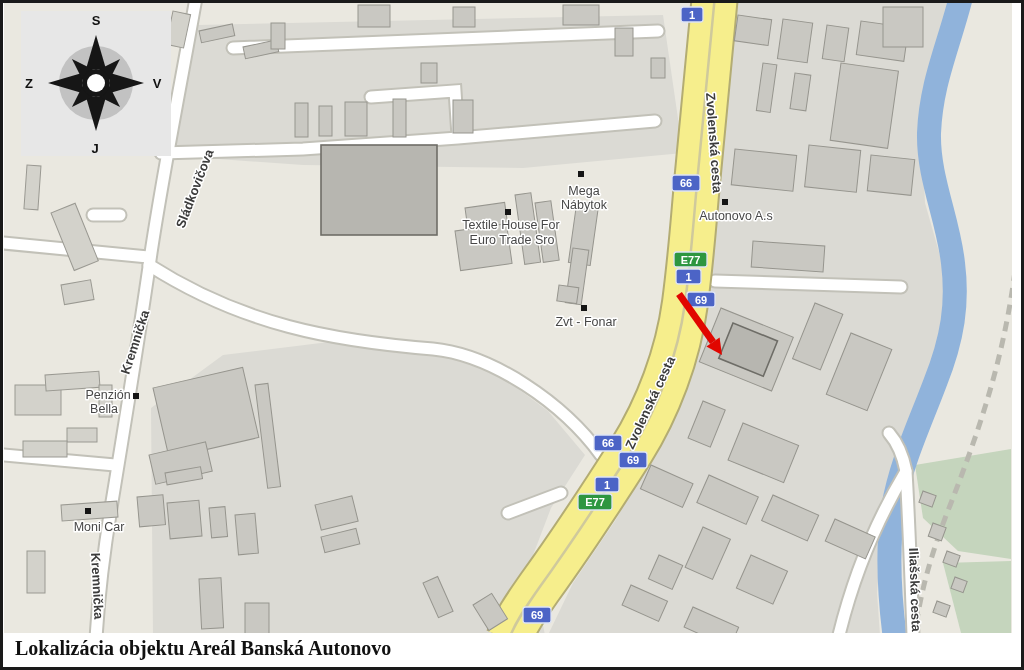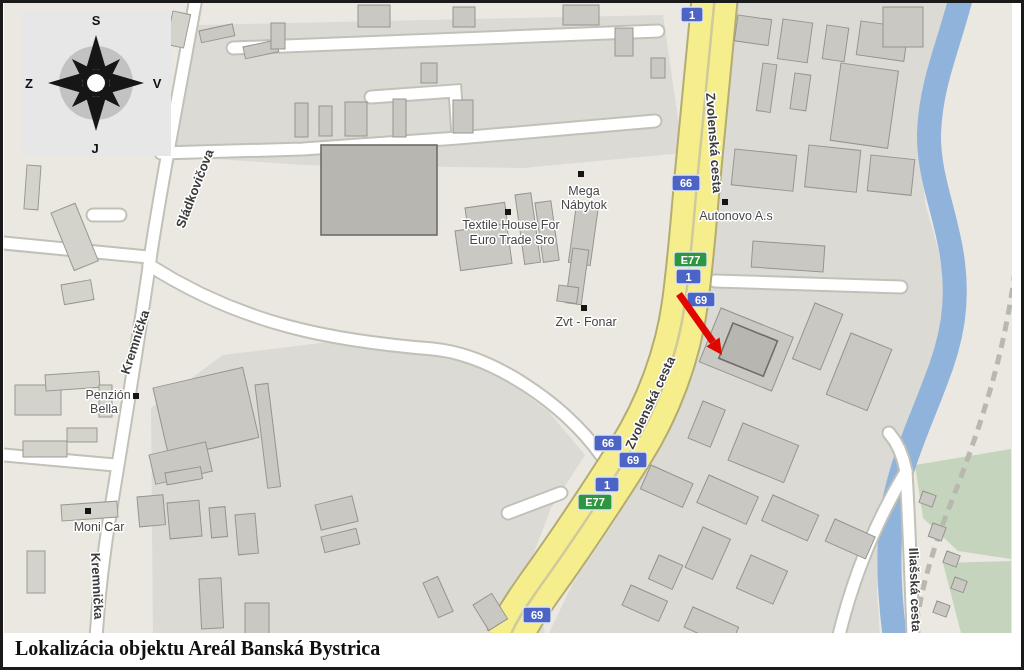--- a/index.html
+++ b/index.html
@@ -281,14 +281,14 @@
         <text class="compass-letter" x="154" y="85">V</text>
         <text class="compass-letter" x="92" y="150">J</text>
         <text class="compass-letter" x="26" y="85">Z</text>
       </g>
     </g>
 
     <rect x="0" y="630" width="1024" height="40" fill="#FFFFFF"></rect>
     <rect x="1009" y="0" width="15" height="670" fill="#FFFFFF"></rect>
   </svg>
 
-  <div id="caption">Lokalizácia objektu Areál Banská Bystrica</div>
+  <div id="caption">Lokalizácia objektu Areál Banská Autonovo</div>
 </div>
 
 </body></html>

